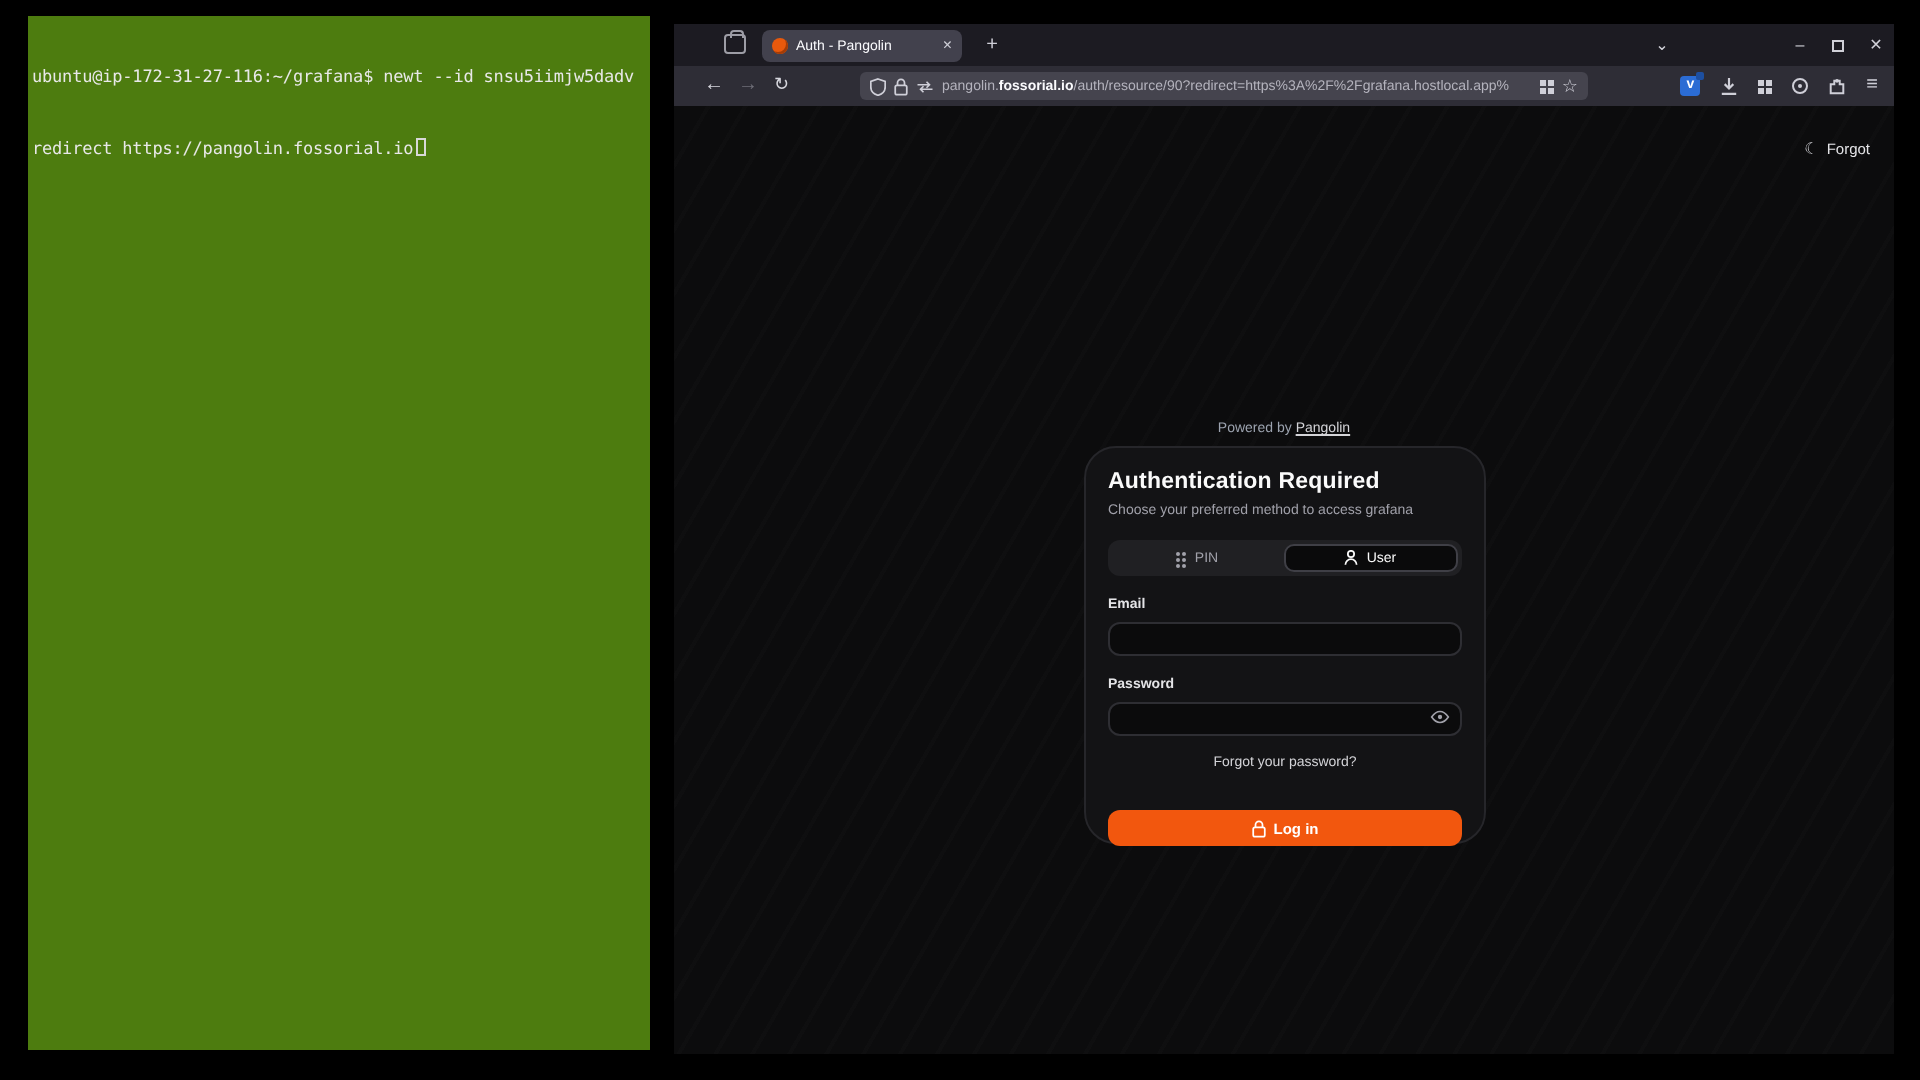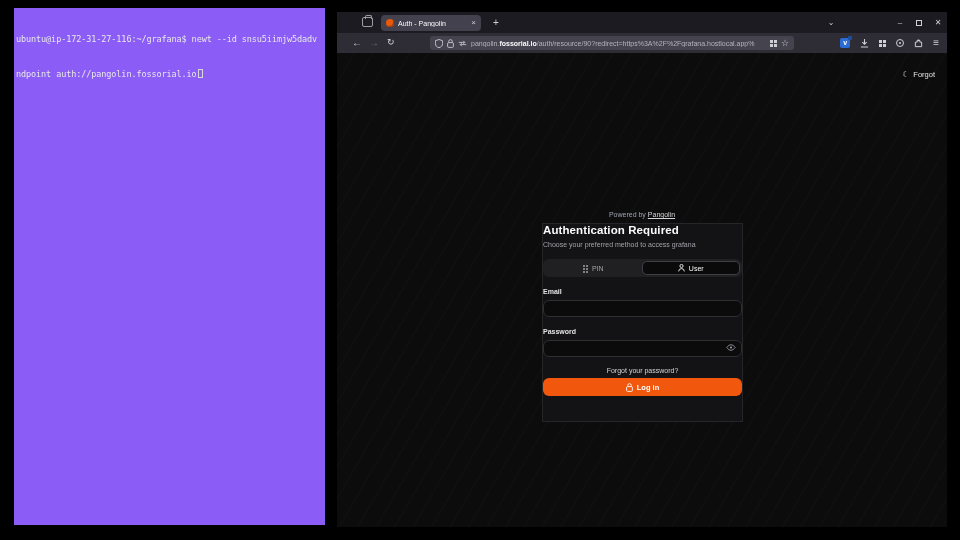--- a/index.html
+++ b/index.html
@@ -2,21 +2,21 @@
 <html><head>
 <meta charset="utf-8">
 <style>
   * { margin:0; padding:0; box-sizing:border-box; }
   html,body { background:#000; width:960px; height:540px; overflow:hidden; }
   body { font-family:"Liberation Sans", sans-serif; }
   #screen { position:absolute; top:0; left:0; width:960px; height:540px; background:#000; }
 
   
   .terminal { position:absolute; left:14px; top:8px; width:311px; height:517px;
-    background:#8b5cf6; padding:3px 18px 0 2px;
+    background:#4d7c0f; padding:3px 18px 0 2px;
     font-family:"DejaVu Sans Mono", monospace; font-size:8.5px; line-height:11.6px;
     color:#e8e8e8; white-space:pre; letter-spacing:-0.1px; }
   .term-line { height:11.6px; }
   .term-cursor { display:inline-block; width:5px; height:9px; border:1px solid #d8d8d8;
     vertical-align:-1px; margin-left:1px; }
 
   
   .browser { position:absolute; left:337px; top:12px; width:610px; height:515px; background:#1c1b22; }
 
   .tabbar { position:absolute; left:0; top:0; width:100%; height:21px; background:#1c1b22; }
@@ -66,54 +66,54 @@
     background-image:repeating-linear-gradient(120deg, transparent 0 14px, rgba(255,255,255,0.012) 14px 16px); }
   .theme-toggle { position:absolute; right:12px; top:17px; display:flex; align-items:center; gap:4px;
     color:#e4e4e7; font-size:7.5px; }
   .moon { font-size:8px; color:#d4d4d8; }
 
   .powered { position:absolute; left:0; top:158px; width:100%; text-align:center;
     font-size:7px; color:#9ca3af; }
   .powered a { color:#d4d4d8; text-decoration:underline; }
 
   .card { position:absolute; left:205px; top:170px; width:201px; height:199px;
-    background:#131315; border:1px solid #26262a; border-radius:0; }
+    background:#131315; border:1px solid #26262a; border-radius:16px; padding:11px; }
   .card-title { font-size:11.5px; font-weight:bold; color:#fafafa; letter-spacing:0.1px; }
   .card-sub { margin-top:5px; font-size:7px; color:#a1a1aa; }
 
   .seg { margin-top:11px; height:18px; background:#202023; border-radius:6px; padding:2px;
     display:flex; }
   .seg-tab { flex:1; display:flex; align-items:center; justify-content:center; gap:4px;
     font-size:7px; color:#a1a1aa; border-radius:5px; }
   .seg-tab.active { background:#0a0a0b; border:1px solid #3f3f46; color:#fafafa; }
   .keypad { width:5px; height:7px; display:grid; grid-template-columns:2px 2px; gap:1px; }
   .keypad span { width:2px; height:2px; background:#a1a1aa; border-radius:50%; }
 
   .field-label { margin-top:11px; font-size:7px; font-weight:bold; color:#e4e4e7; }
   .field { margin-top:5px; height:17px; width:100%; background:#0b0b0c; border:1px solid #2e2e33;
     border-radius:6px; color:#fafafa; font-size:8px; padding:0 6px;
     font-family:"Liberation Sans", sans-serif; outline:none; position:relative; }
   .pw-wrap { position:relative; }
   .eye { position:absolute; right:6px; top:9px; }
 
   .forgot { margin-top:10px; text-align:center; font-size:7px; color:#d4d4d8; }
 
-  .login-btn { margin-top:4px; height:18px; width:100%; border:none; border-radius:6px;
+  .login-btn { margin-top:20px; height:18px; width:100%; border:none; border-radius:6px;
     background:#f2570e; color:#fff; font-size:7.5px; font-weight:bold;
     display:flex; align-items:center; justify-content:center; gap:4px;
     font-family:"Liberation Sans", sans-serif; }
 </style>
 </head>
 <body>
 
 <div id="screen">
 
   <div class="terminal">
     <div class="term-line">ubuntu@ip-172-31-27-116:~/grafana$ newt --id snsu5iimjw5dadv</div>
-    <div class="term-line"><span>ndpoint auth://pangolin.fossorial.io</span><span class="term-cursor"></span></div>
+    <div class="term-line"><span>redirect https://pangolin.fossorial.io</span><span class="term-cursor"></span></div>
   </div>
 
   <div class="browser">
 
     <div class="tabbar">
       <div class="ffview"></div>
       <div class="tab">
         <span class="favicon"></span>
         <span class="tab-title">Auth - Pangolin</span>
         <span class="tab-close">×</span>

